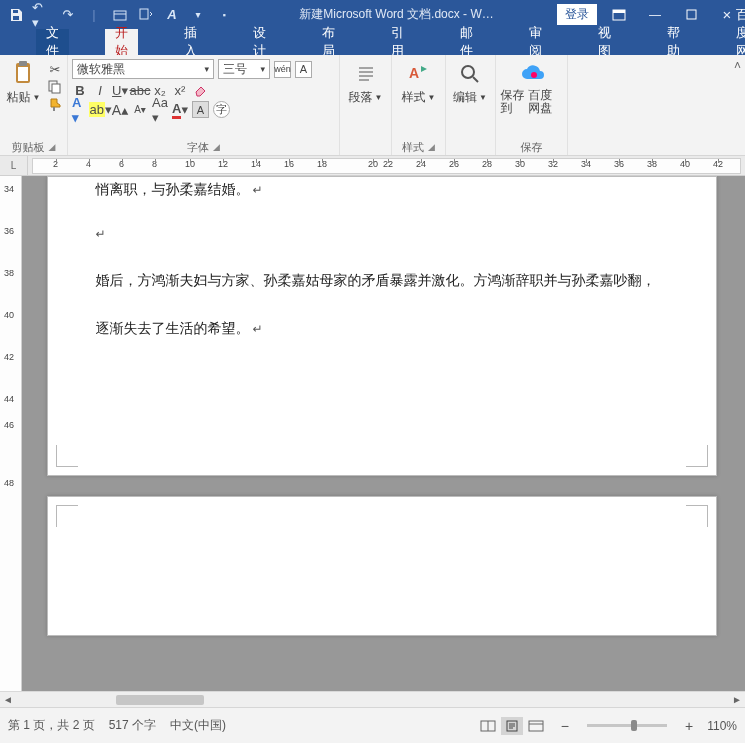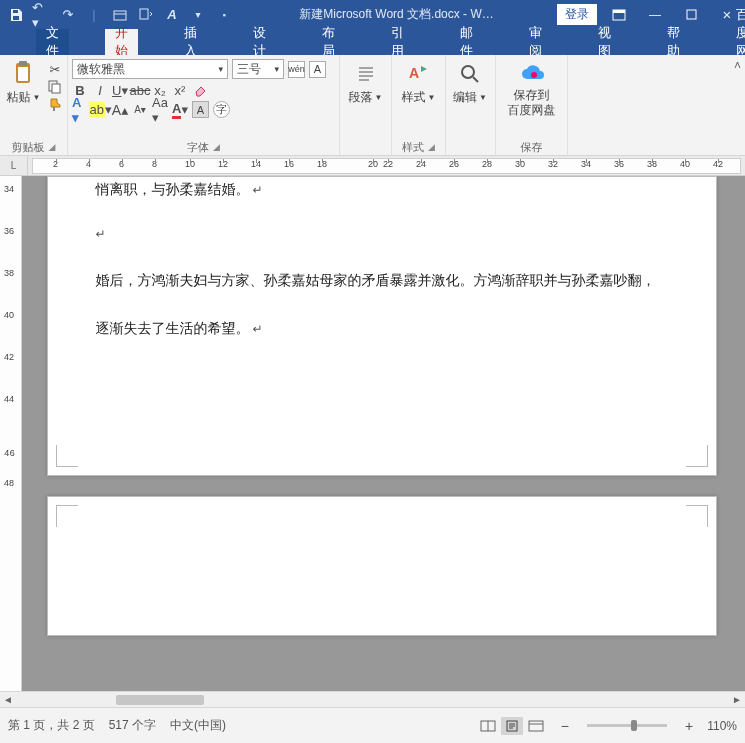--- a/index.html
+++ b/index.html
@@ -187,21 +187,21 @@
     </div>
     <div class="grp-label">
         <span>剪贴板</span>
         <span class="dlg">◢</span>
       </div>
   </div>
 
   <div class="group" style="width:272px">
     <div class="grp-body" style="flex-direction:column;gap:3px;padding-top:2px">
       <div class="toolrow">
-        <div class="cbox" style="width:156px">
+        <div class="cbox" style="width:142px">
             <span>微软雅黑</span>
             <span style="margin-left:auto;font-size:9px">▾</span>
           </div>
         <div class="cbox" style="width:52px">
             <span>三号</span>
             <span style="margin-left:auto;font-size:9px">▾</span>
           </div>
         <span class="sq" style="font-size:9px">
             <span>wén</span>
           </span>
@@ -301,21 +301,21 @@
 
   <div class="group" style="width:72px">
     <div class="grp-body" style="justify-content:center">
       <div class="bigbtn" style="width:62px">
         <span class="bicon">
             <svg width="30" height="22">
               <path d="M8 16a5 5 0 010-10 7 7 0 0113 2 4 4 0 010 8H8z" fill="#3fa2f7"></path>
               <circle cx="15" cy="12" r="3" fill="#f06"></circle>
             </svg>
           </span>
-        <span class="blabel" style="flex-direction:column;line-height:1.1">
+        <span class="blabel" style="flex-direction:row;line-height:1.1">
             <span>保存到</span>
             <span>百度网盘</span>
           </span>
       </div>
     </div>
     <div class="grp-label">
         <span>保存</span>
       </div>
   </div>
 
@@ -352,21 +352,21 @@
 </div>
 
 <div class="docarea">
   <div class="vruler" id="vruler">
       <span class="vl" style="top: 8px;">34</span>
       <span class="vl" style="top: 50px;">36</span>
       <span class="vl" style="top: 92px;">38</span>
       <span class="vl" style="top: 134px;">40</span>
       <span class="vl" style="top: 176px;">42</span>
       <span class="vl" style="top: 218px;">44</span>
-      <span class="vl" style="top: 273px; font-family: Liberation Mono, monospace;">46</span>
+      <span class="vl" style="top: 244px;">46</span>
       <span class="vl" style="top: 302px;">48</span>
     </div>
   <div class="pages-scroll">
     <div class="page page1">
       <div class="doctxt">
         <div style="margin-top:-4px"><span>悄离职，与孙柔嘉结婚。</span><span class="pagemark"> ↵</span></div>
         <div style="margin-top:10px"><span class="pagemark">↵</span></div>
         <div style="margin-top:14px"><span>婚后，方鸿渐夫妇与方家、孙柔嘉姑母家的矛盾暴露并激化。方鸿渐辞职并与孙柔嘉吵翻，</span></div>
         <div style="margin-top:14px"><span>逐渐失去了生活的希望。</span><span class="pagemark"> ↵</span></div>
       </div>

